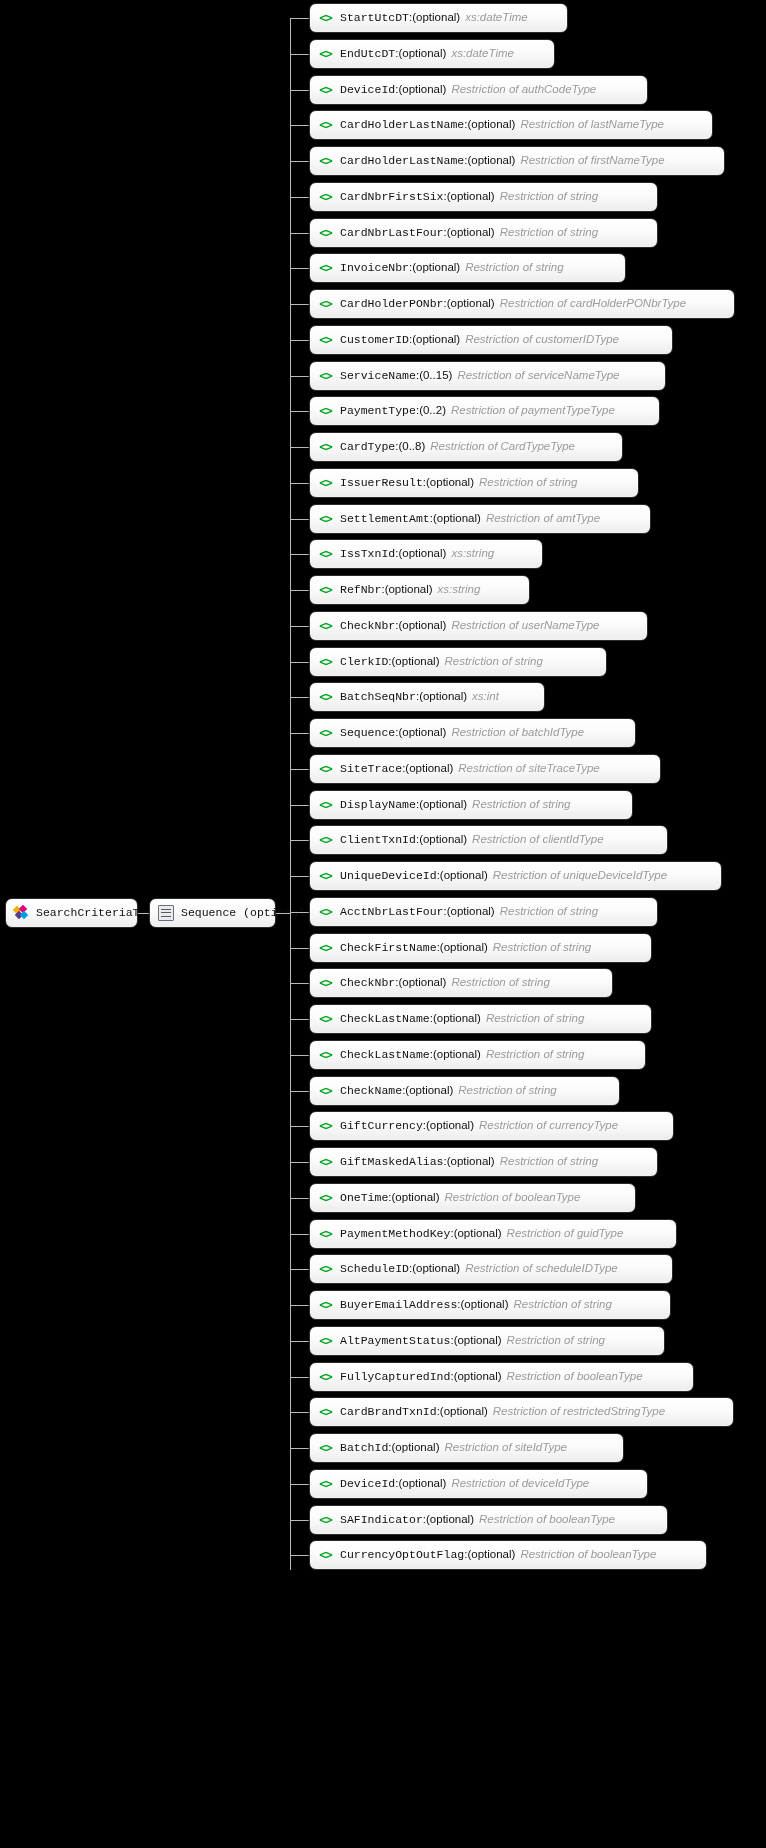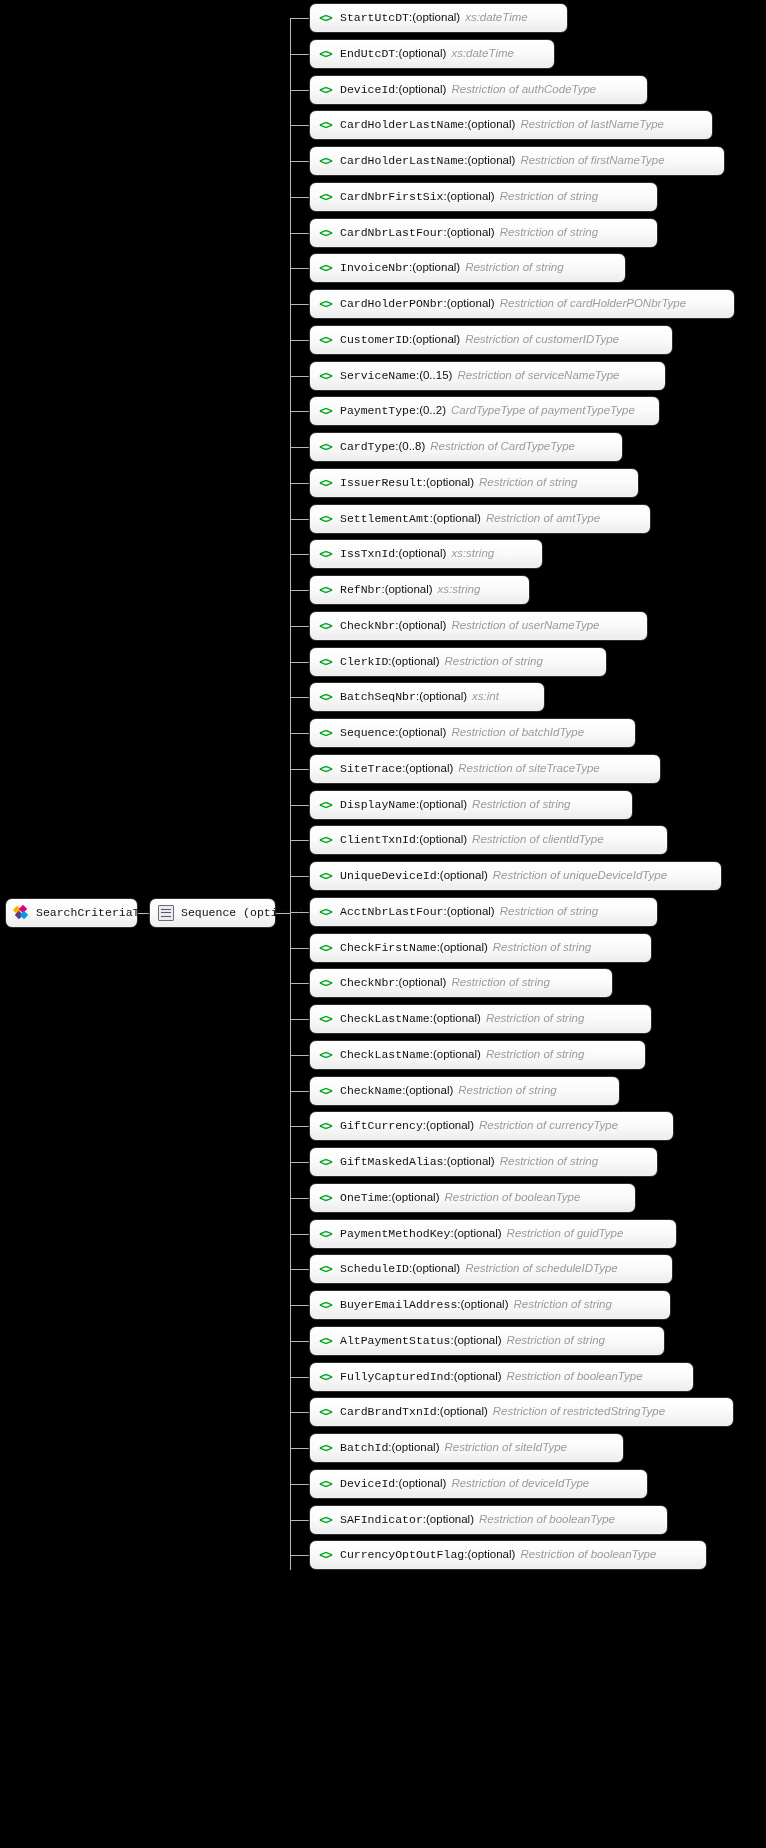--- a/index.html
+++ b/index.html
@@ -231,21 +231,21 @@
         <span class="sep"> : </span>
         <span class="occurs">(0..15)</span>
         <span class="type">Restriction of serviceNameType</span>
       </div>
       <div class="connector conn-h" style="left: 290px; top: 411px; width: 19px;"></div>
       <div class="node" style="left: 309px; top: 396px; width: 351px;">
         <span class="icon icon-element">&lt;&gt;</span>
         <span class="name">PaymentType</span>
         <span class="sep"> : </span>
         <span class="occurs">(0..2)</span>
-        <span class="type">CardTypeType of paymentTypeType</span>
+        <span class="type">Restriction of paymentTypeType</span>
       </div>
       <div class="connector conn-h" style="left: 290px; top: 447px; width: 19px;"></div>
       <div class="node" style="left: 309px; top: 432px; width: 314px;">
         <span class="icon icon-element">&lt;&gt;</span>
         <span class="name">CardType</span>
         <span class="sep"> : </span>
         <span class="occurs">(0..8)</span>
         <span class="type">Restriction of CardTypeType</span>
       </div>
       <div class="connector conn-h" style="left: 290px; top: 483px; width: 19px;"></div>

